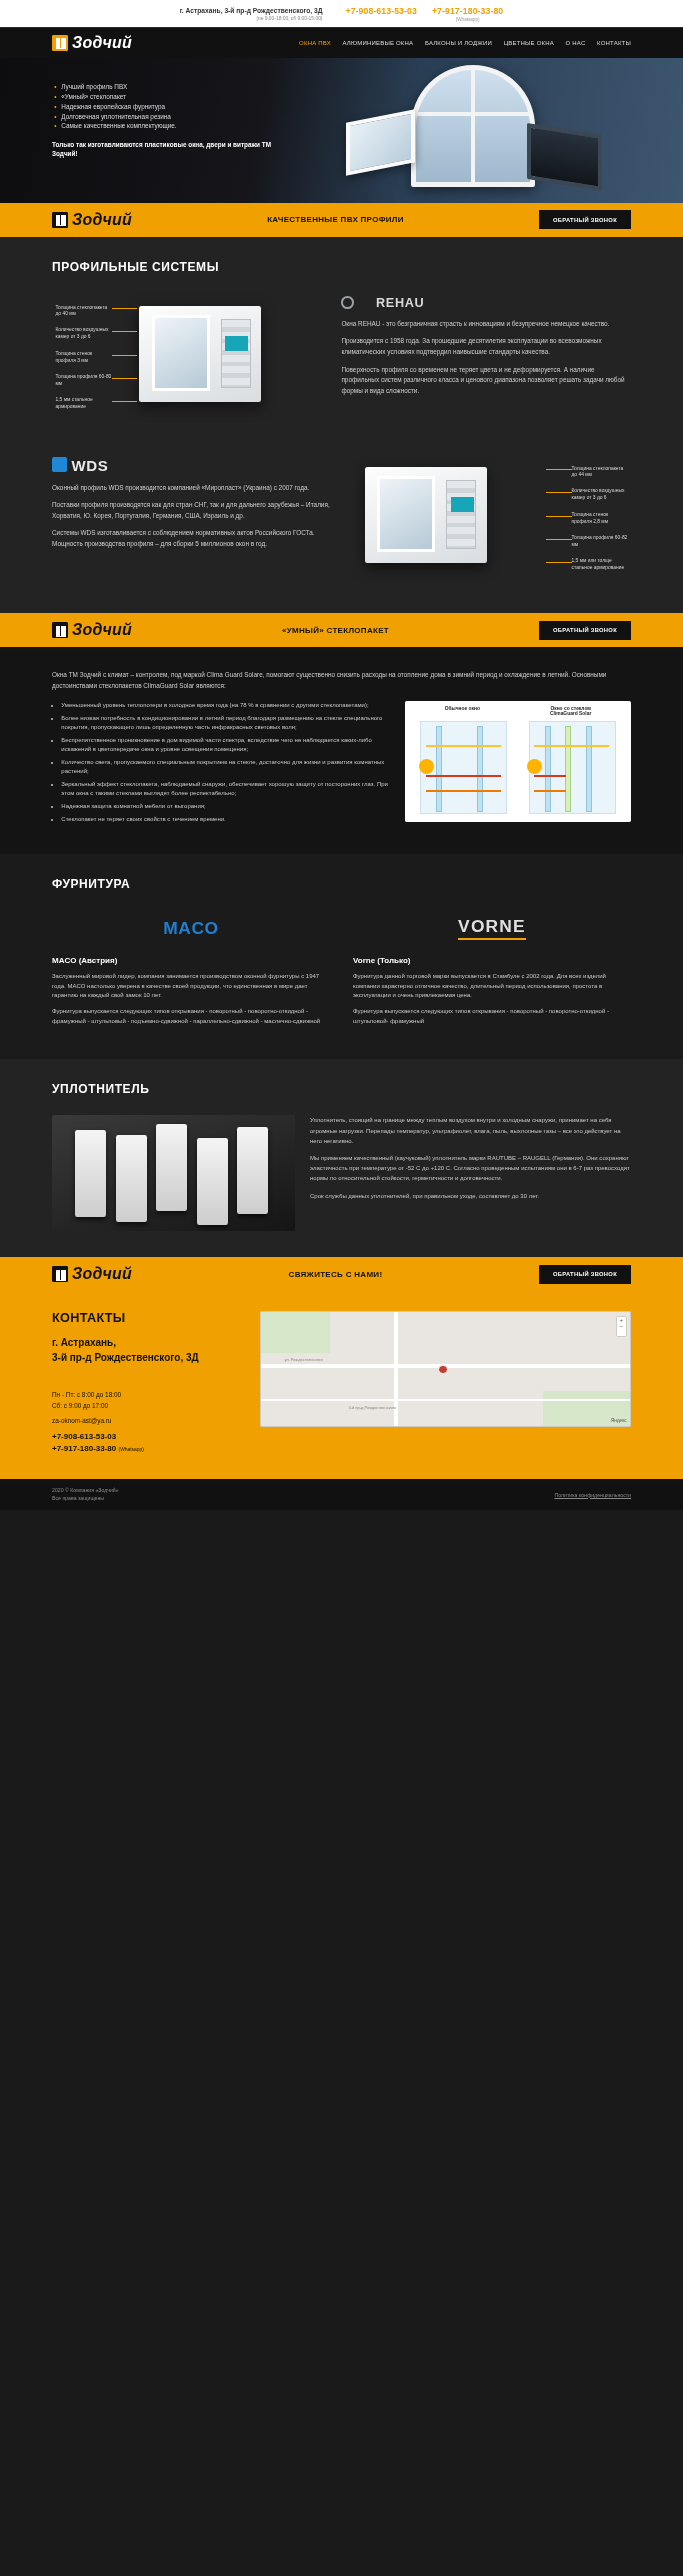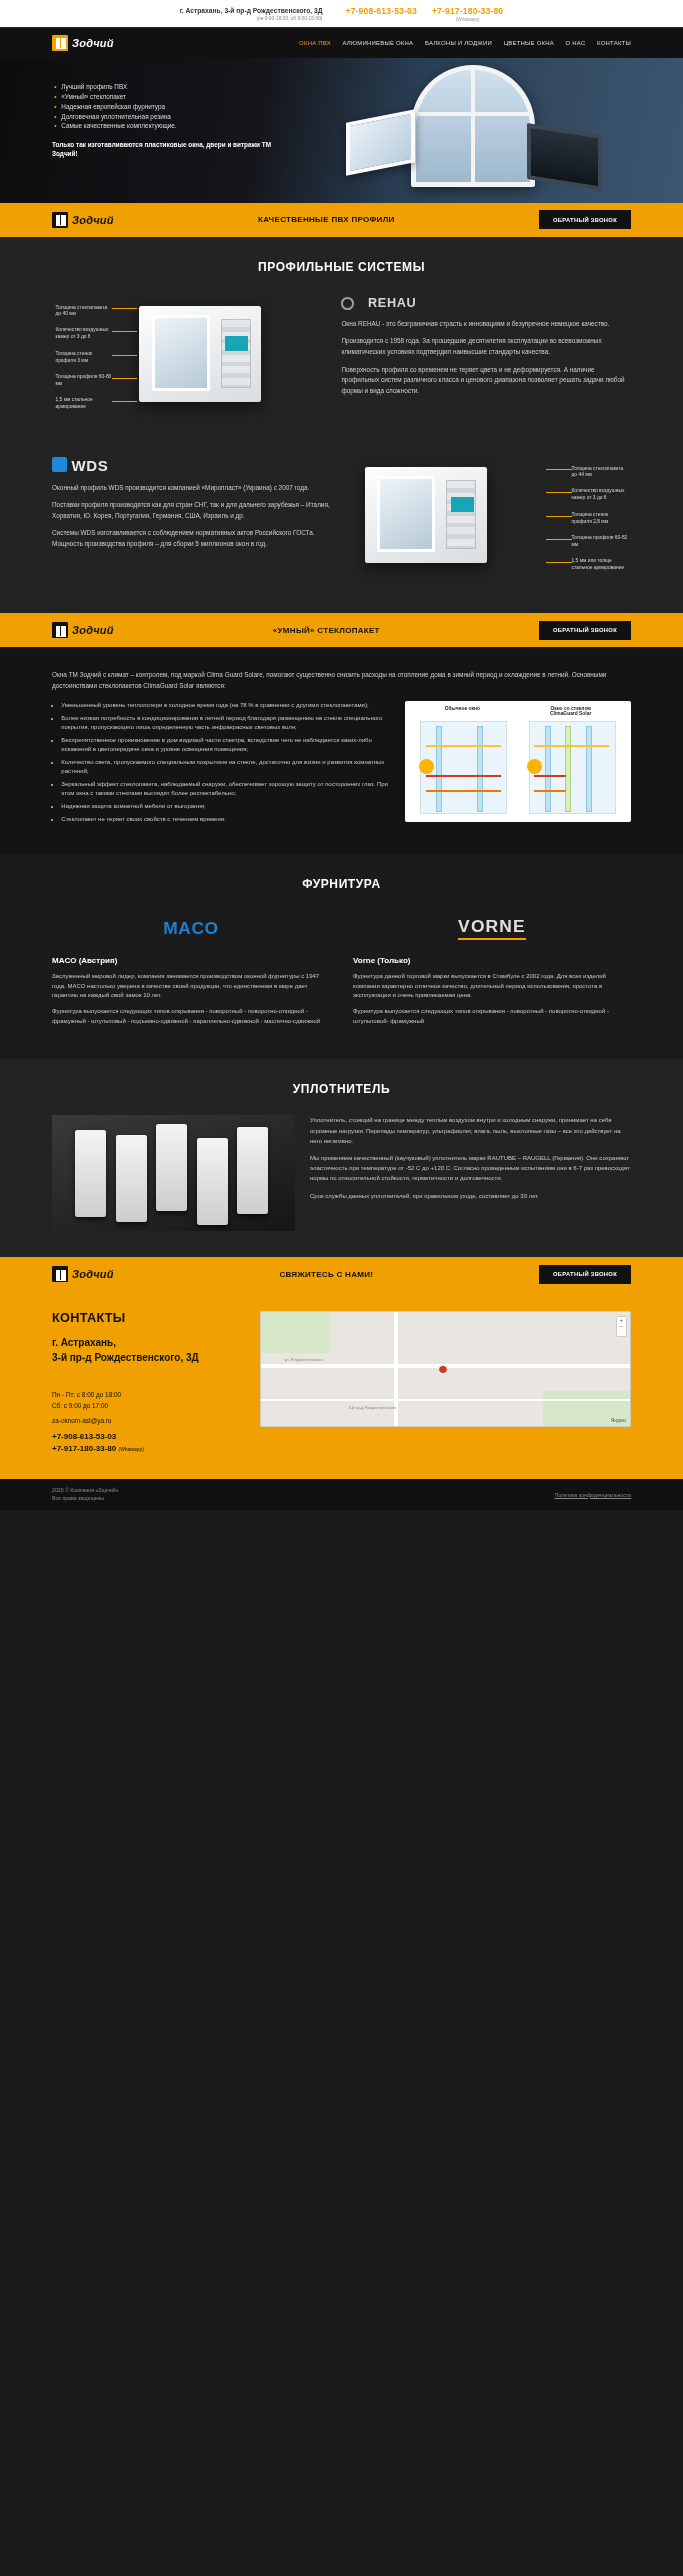--- a/index.html
+++ b/index.html
@@ -47,21 +47,21 @@
     width: 16px; height: 16px; background: #f0a000;
     position: relative; border-radius: 1.2px;
   }
   .logo-mark:before {
     content:""; position:absolute; left:2.9px; top:2.3px; width:10.4px; height:11.6px;
     background:#fff; border:1.2px solid #f0a000;
   }
   .logo-mark:after {
     content:""; position:absolute; left:7.5px; top:2.3px; width:1.2px; height:11.6px; background:#f0a000;
   }
-  .logo-text { font-style: italic; font-weight: bold; font-size: 11px; color: #fff; letter-spacing: 0.2px;}
+  .logo-text { font-style: italic; font-weight: bold; font-size: 16px; color: #fff; letter-spacing: 0.2px;}
   .nav-links { display: flex; gap: 11.6px; }
   .nav-links a {
     color: #ddd; text-decoration: none; font-size: 6px;
     text-transform: uppercase; letter-spacing: 0.2px;
   }
   .nav-links a.active { color: #f0a000; }
 
   
   .hero {
     background: linear-gradient(100deg,#0d0d0f 0%,#15151a 38%,#2a3f55 60%,#3d5670 100%);
@@ -120,31 +120,31 @@
     font-size:5.8px; font-weight:bold; text-transform:uppercase; letter-spacing:0.3px;
     font-family:"Liberation Sans",sans-serif; cursor:pointer;
   }
 
   
   .section { padding: 23px 0 26px; }
   .sec-dark { background:#232323; }
   .sec-darker { background:#1b1b1b; }
   .sec-black { background:#141414; }
   .sec-title {
-    text-align:center; font-size:12px; font-weight:bold; letter-spacing:0.6px;
+    font-size:12px; font-weight:bold; letter-spacing:0.6px;
     text-transform:uppercase; color:#fff; margin-bottom: 19.7px;
   }
 
   
   .profile-row { display:flex; gap:17.4px; align-items:flex-start; }
   .profile-row.rev { flex-direction: row-reverse; }
   .profile-vis { width: 272px; position:relative; height: 133px; }
   .profile-txt { flex:1; padding-top: 2.3px; }
   .profile-txt p { font-size:6.4px; line-height:1.65; color:#cfcfcf; margin-bottom:7px; }
-  .brand-rehau { display:flex; align-items:flex-end; gap:14px; margin-bottom:9.3px;}
+  .brand-rehau { display:flex; align-items:center; gap:22px; margin-bottom:9.3px;}
   .brand-rehau .dot { width:12.7px;height:12.7px;border-radius:50%;border:2.3px solid #9aa0a6; }
   .brand-rehau .nm { font-size:12.7px; font-weight:bold; color:#d8d8d8; letter-spacing:0.6px;}
   .brand-wds { display:flex; align-items:flex-start; gap:4.6px; margin-bottom:9px;}
   .brand-wds .sq { width:15px;height:15px;background:#1f88d6;border-radius:1.7px;}
   .brand-wds .nm { font-size:15px;font-weight:bold;color:#e9e9e9;letter-spacing:0.6px;}
 
   .callout { position:absolute; font-size:4.9px; color:#d8d8d8; line-height:1.35; }
   .callout:after {
     content:""; position:absolute; top:3.5px; height:0.6px; background:#f0a000;
   }

